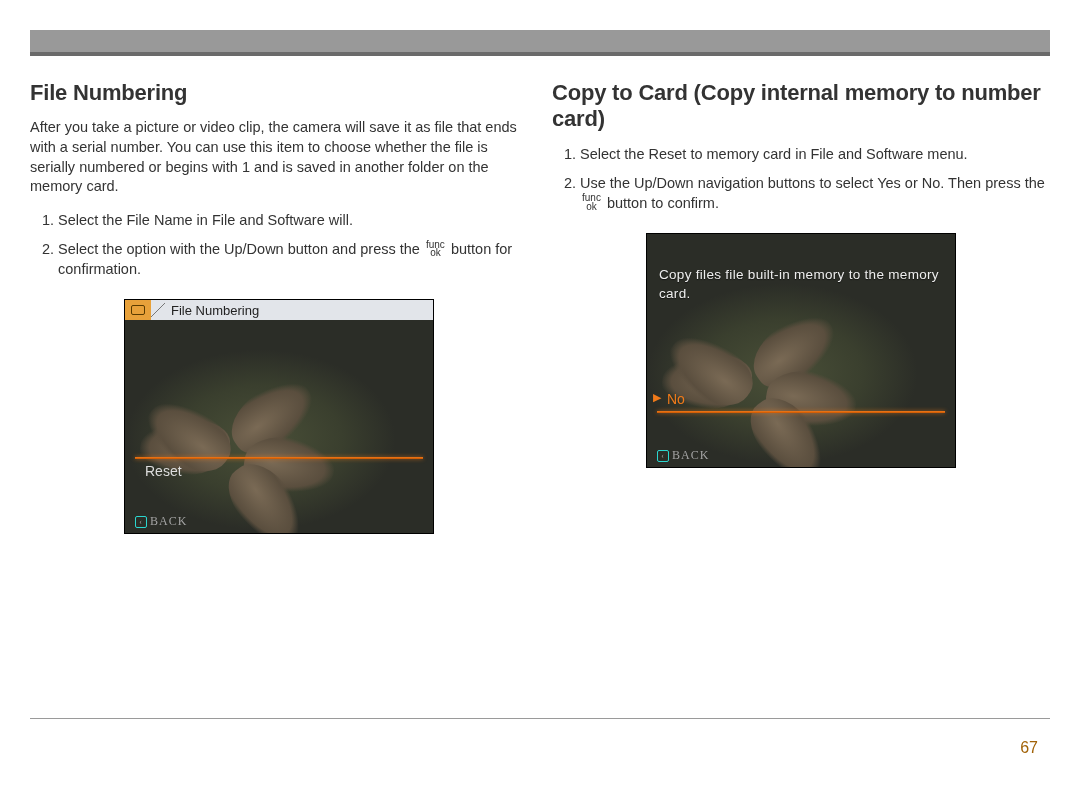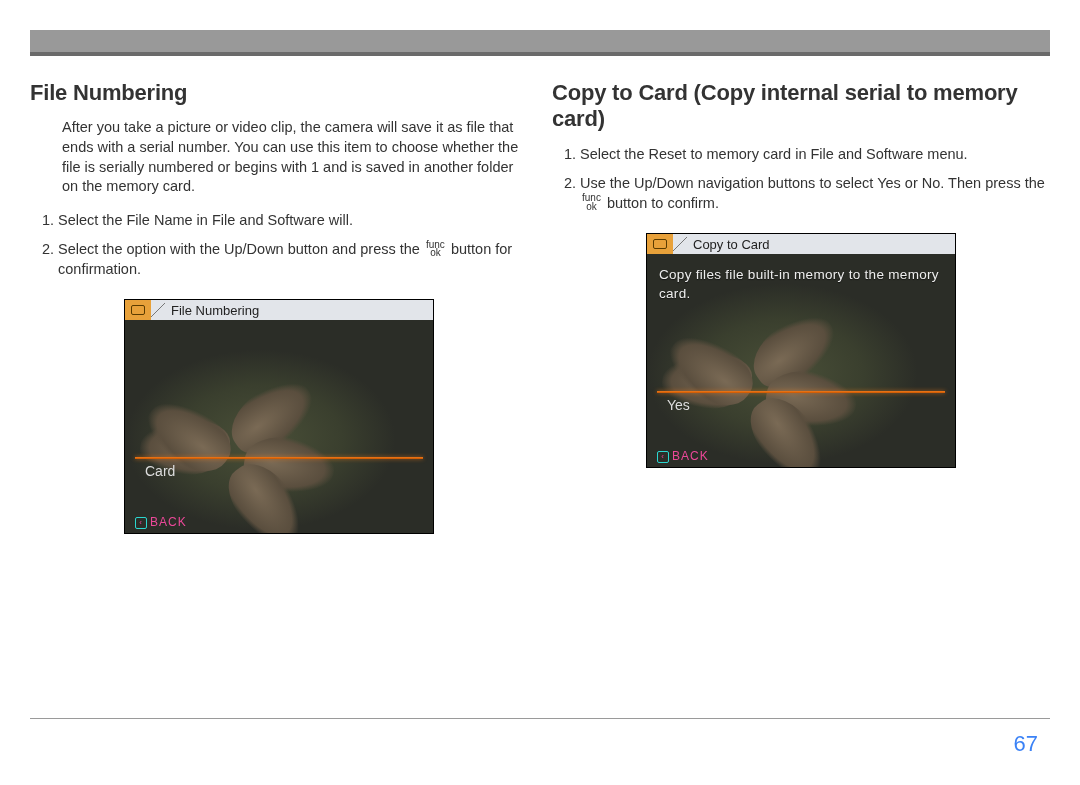--- a/index.html
+++ b/index.html
@@ -29,21 +29,20 @@
     color: #333;
     margin-bottom: 12px;
     letter-spacing: -0.2px;
     line-height: 1.2;
   }
   p.lead {
     font-size: 14.5px;
     color: #333;
     line-height: 1.35;
     margin-bottom: 14px;
-    margin-left: 32px;
   }
   ol {
     padding-left: 28px;
     font-size: 14.5px;
     color: #333;
   }
   ol li {
     margin-bottom: 10px;
     line-height: 1.35;
   }
@@ -127,36 +126,36 @@
     content:"▶";
     position:absolute; left:6px; top:2px; font-size:11px; color:#f07a1a;
   }
   .lcd .divider {
     height: 2px; background: linear-gradient(#f07a1a,#c85500);
     margin: 2px 10px;
     box-shadow: 0 0 4px rgba(240,122,26,.7);
   }
   .lcd .back {
     position: absolute; bottom: 4px; left: 10px;
-    color: #ec4899;
+    color: #a3a3a3;
     font-size: 12px;
     letter-spacing: 1px;
-    font-family: Liberation Sans, sans-serif;
+    font-family: Liberation Serif, serif;
   }
   .lcd .back .sym{
     display:inline-block;width:12px;height:12px;border:1px solid #2bd6cf;border-radius:2px;
     font-size:8px;line-height:10px;text-align:center;margin-right:3px;vertical-align:1px;
   }
 
   .pagenum {
     position: absolute;
     right: 42px;
     bottom: 28px;
-    font-size: 22px;
-    color: #3b82f6;
+    font-size: 16px;
+    color: #a16207;
   }
   .bottomline{
     position:absolute;
     left:30px; right:30px; bottom:66px;
     height:1px;background:#9a9a9a;
   }
 </style>
 </head>
 <body>
 
@@ -183,54 +182,47 @@
         </div>
         <div class="tabbar">
           <div class="icon">
               <span></span>
             </div>
           <div class="sep"></div>
           <span class="lbl">File Numbering</span>
         </div>
         <div class="opts">
           <div class="divider"></div>
-          <div class="opt">Card</div>
+          <div class="opt">Reset</div>
         </div>
         <div class="back">
           <span class="sym">‹</span><span>BACK</span>
         </div>
       </div>
     </div>
 
     <div class="col">
-      <h2>Copy to Card (Copy internal serial to memory card)</h2>
+      <h2>Copy to Card (Copy internal memory to number card)</h2>
       <ol>
         <li><span class="inline">Select the Reset to memory card in File and Software menu.</span></li>
         <li><span class="inline">Use the Up/Down navigation buttons to select Yes or No. Then press the <span class="funcok"><span class="t">func</span><span class="b">ok</span></span> button to confirm.</span></li>
       </ol>
 
       <div class="lcd">
         <div class="bg">
           <div class="petal" style="left:110px;top:115px;transform:rotate(-35deg)"></div>
           <div class="petal" style="left:120px;top:130px;transform:rotate(10deg)"></div>
           <div class="petal" style="left:115px;top:140px;transform:rotate(55deg)"></div>
           <div class="petal" style="left:105px;top:120px;transform:rotate(180deg)"></div>
           <div class="petal" style="left:100px;top:135px;transform:rotate(215deg)"></div>
         </div>
-        <div class="tabbar">
-          <div class="icon">
-              <span></span>
-            </div>
-          <div class="sep"></div>
-          <span class="lbl">Copy to Card</span>
-        </div>
         <div class="desc">Copy files file built-in memory to the memory card.</div>
         <div class="opts">
+          <div class="opt sel">No</div>
           <div class="divider"></div>
-          <div class="opt">Yes</div>
         </div>
         <div class="back">
           <span class="sym">‹</span><span>BACK</span>
         </div>
       </div>
     </div>
 
   </div>
 
   <div class="bottomline"></div>

